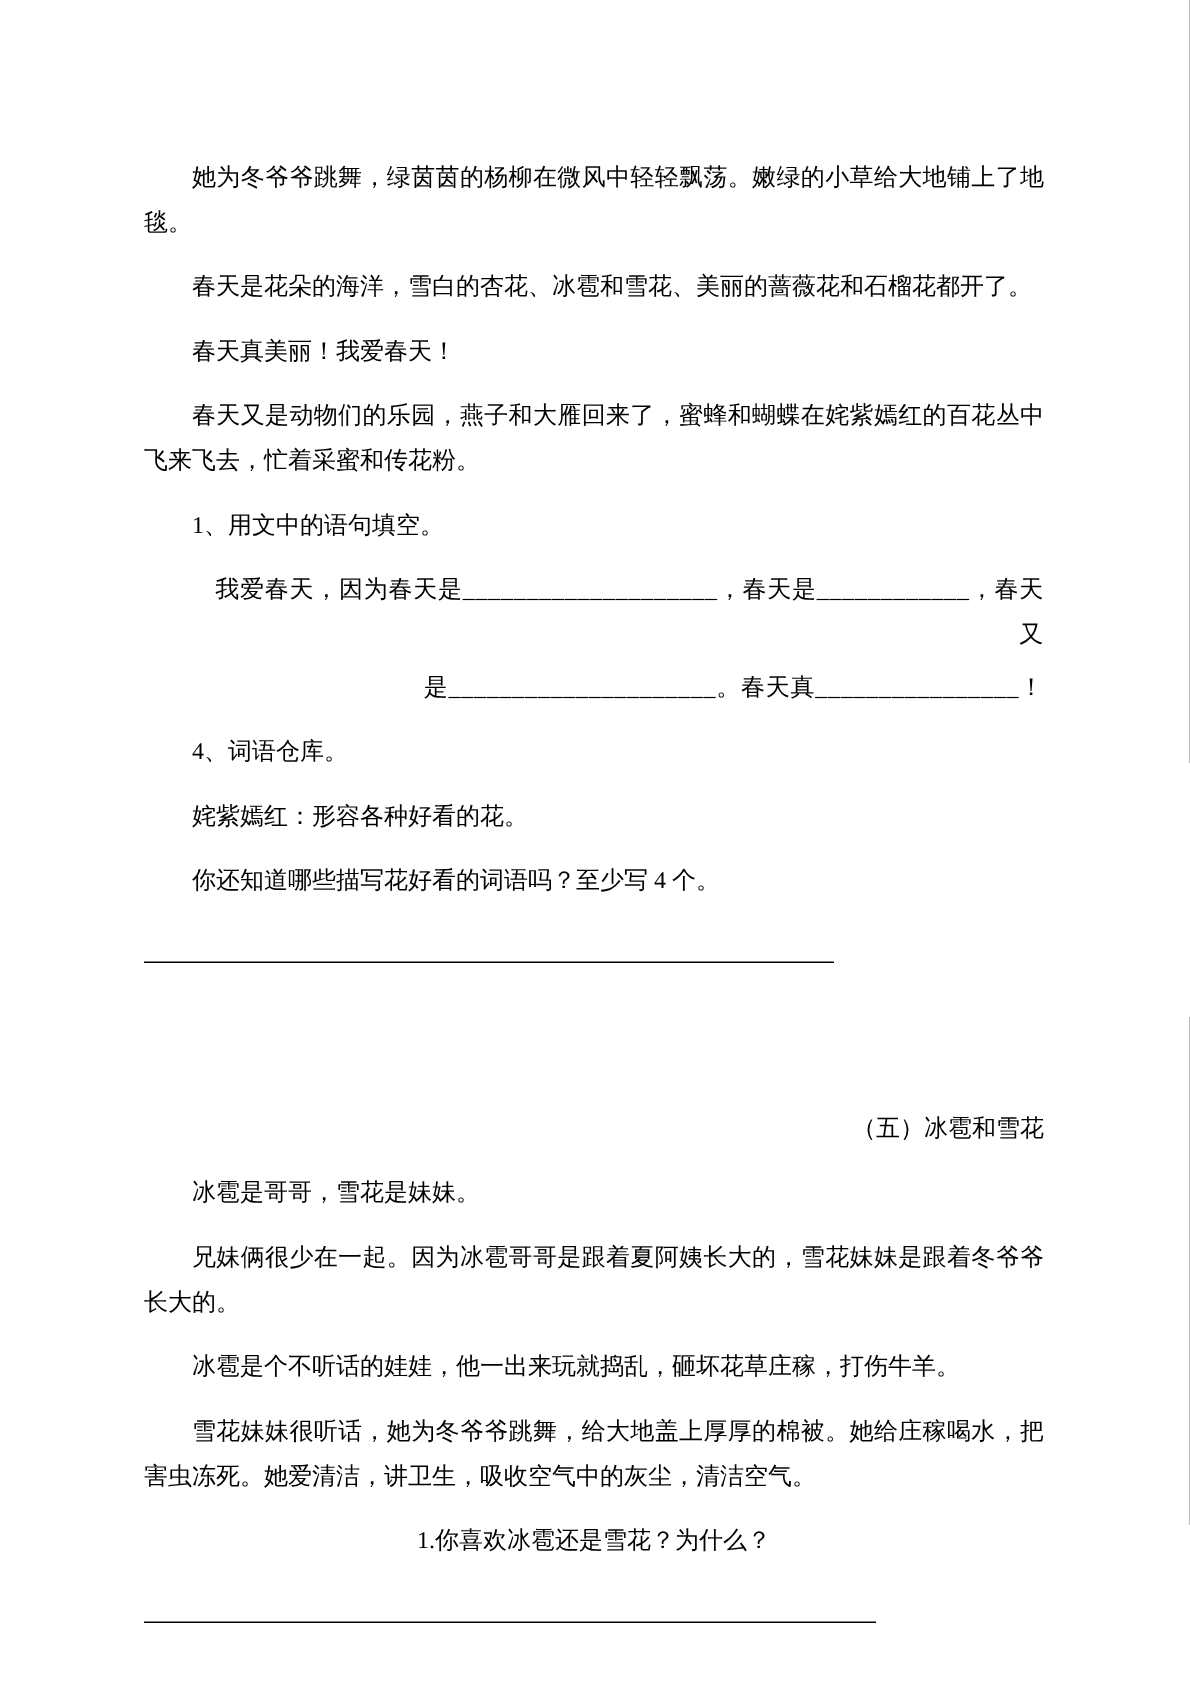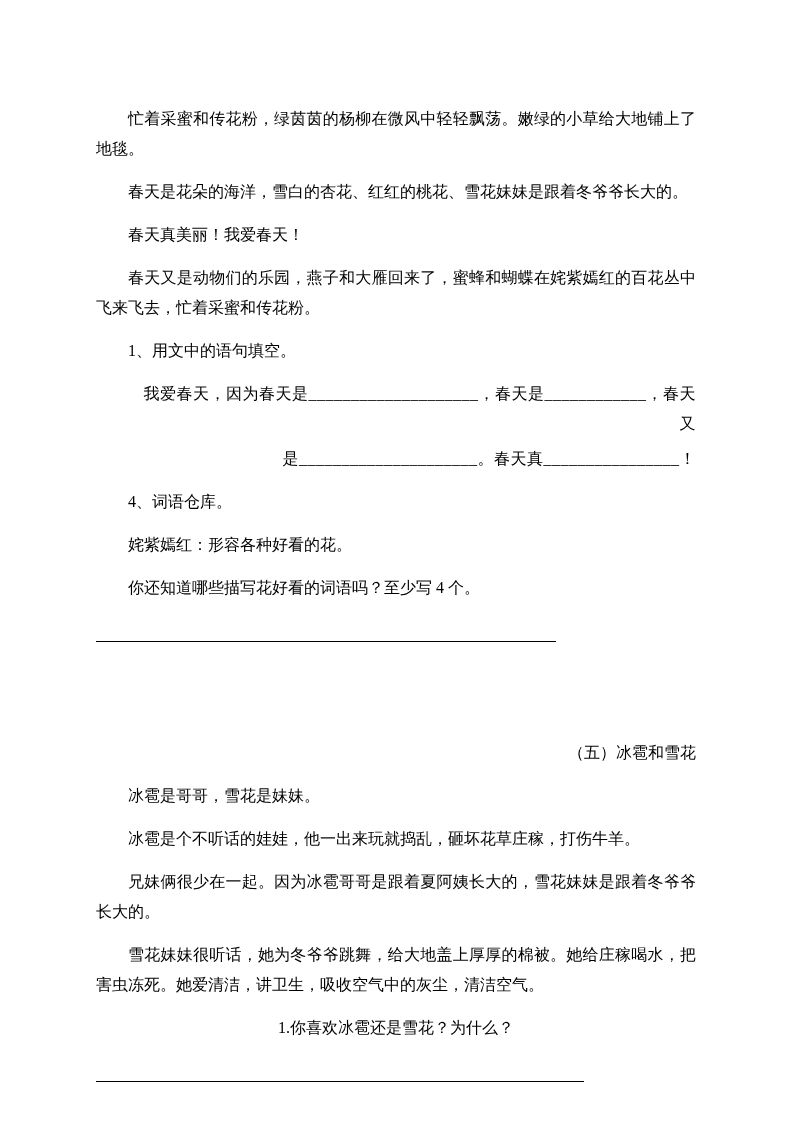--- a/index.html
+++ b/index.html
@@ -53,23 +53,23 @@
     line-height: 30px;
     margin-top: 96px;
     margin-bottom: 13px;
   }
 </style>
 </head>
 <body>
 
 <div class="page">
 
-  <div class="para">忙着采蜜和传花粉，绿茵茵的杨柳在微风中轻轻飘荡。嫩绿的小草给大地铺上了地毯。</div>
+  <div class="para">她为冬爷爷跳舞，绿茵茵的杨柳在微风中轻轻飘荡。嫩绿的小草给大地铺上了地毯。</div>
 
-  <div class="para">春天是花朵的海洋，雪白的杏花、红红的桃花、雪花妹妹是跟着冬爷爷长大的。</div>
+  <div class="para">春天是花朵的海洋，雪白的杏花、冰雹和雪花、美丽的蔷薇花和石榴花都开了。</div>
 
   <div class="para">春天真美丽！我爱春天！</div>
 
   <div class="para">春天又是动物们的乐园，燕子和大雁回来了，蜜蜂和蝴蝶在姹紫嫣红的百花丛中飞来飞去，忙着采蜜和传花粉。</div>
 
   <div class="question">1、用文中的语句填空。</div>
 
   <div class="fill-line">我爱春天，因为春天是____________________，春天是____________，春天又</div>
 
   <div class="fill-line second">是_____________________。春天真________________！</div>
@@ -79,23 +79,23 @@
   <div class="question">姹紫嫣红：形容各种好看的花。</div>
 
   <div class="question">你还知道哪些描写花好看的词语吗？至少写 4 个。</div>
 
   <div class="answer-line first"></div>
 
   <div class="section-title">（五）冰雹和雪花</div>
 
   <div class="para">冰雹是哥哥，雪花是妹妹。</div>
 
+  <div class="para">兄妹俩很少在一起。因为冰雹哥哥是跟着夏阿姨长大的，雪花妹妹是跟着冬爷爷长大的。</div>
+
   <div class="para">冰雹是个不听话的娃娃，他一出来玩就捣乱，砸坏花草庄稼，打伤牛羊。</div>
-
-  <div class="para">兄妹俩很少在一起。因为冰雹哥哥是跟着夏阿姨长大的，雪花妹妹是跟着冬爷爷长大的。</div>
 
   <div class="para">雪花妹妹很听话，她为冬爷爷跳舞，给大地盖上厚厚的棉被。她给庄稼喝水，把害虫冻死。她爱清洁，讲卫生，吸收空气中的灰尘，清洁空气。</div>
 
   <div class="question flush">1.你喜欢冰雹还是雪花？为什么？</div>
 
   <div class="answer-line second"></div>
 
 </div>
 
 </body></html>

